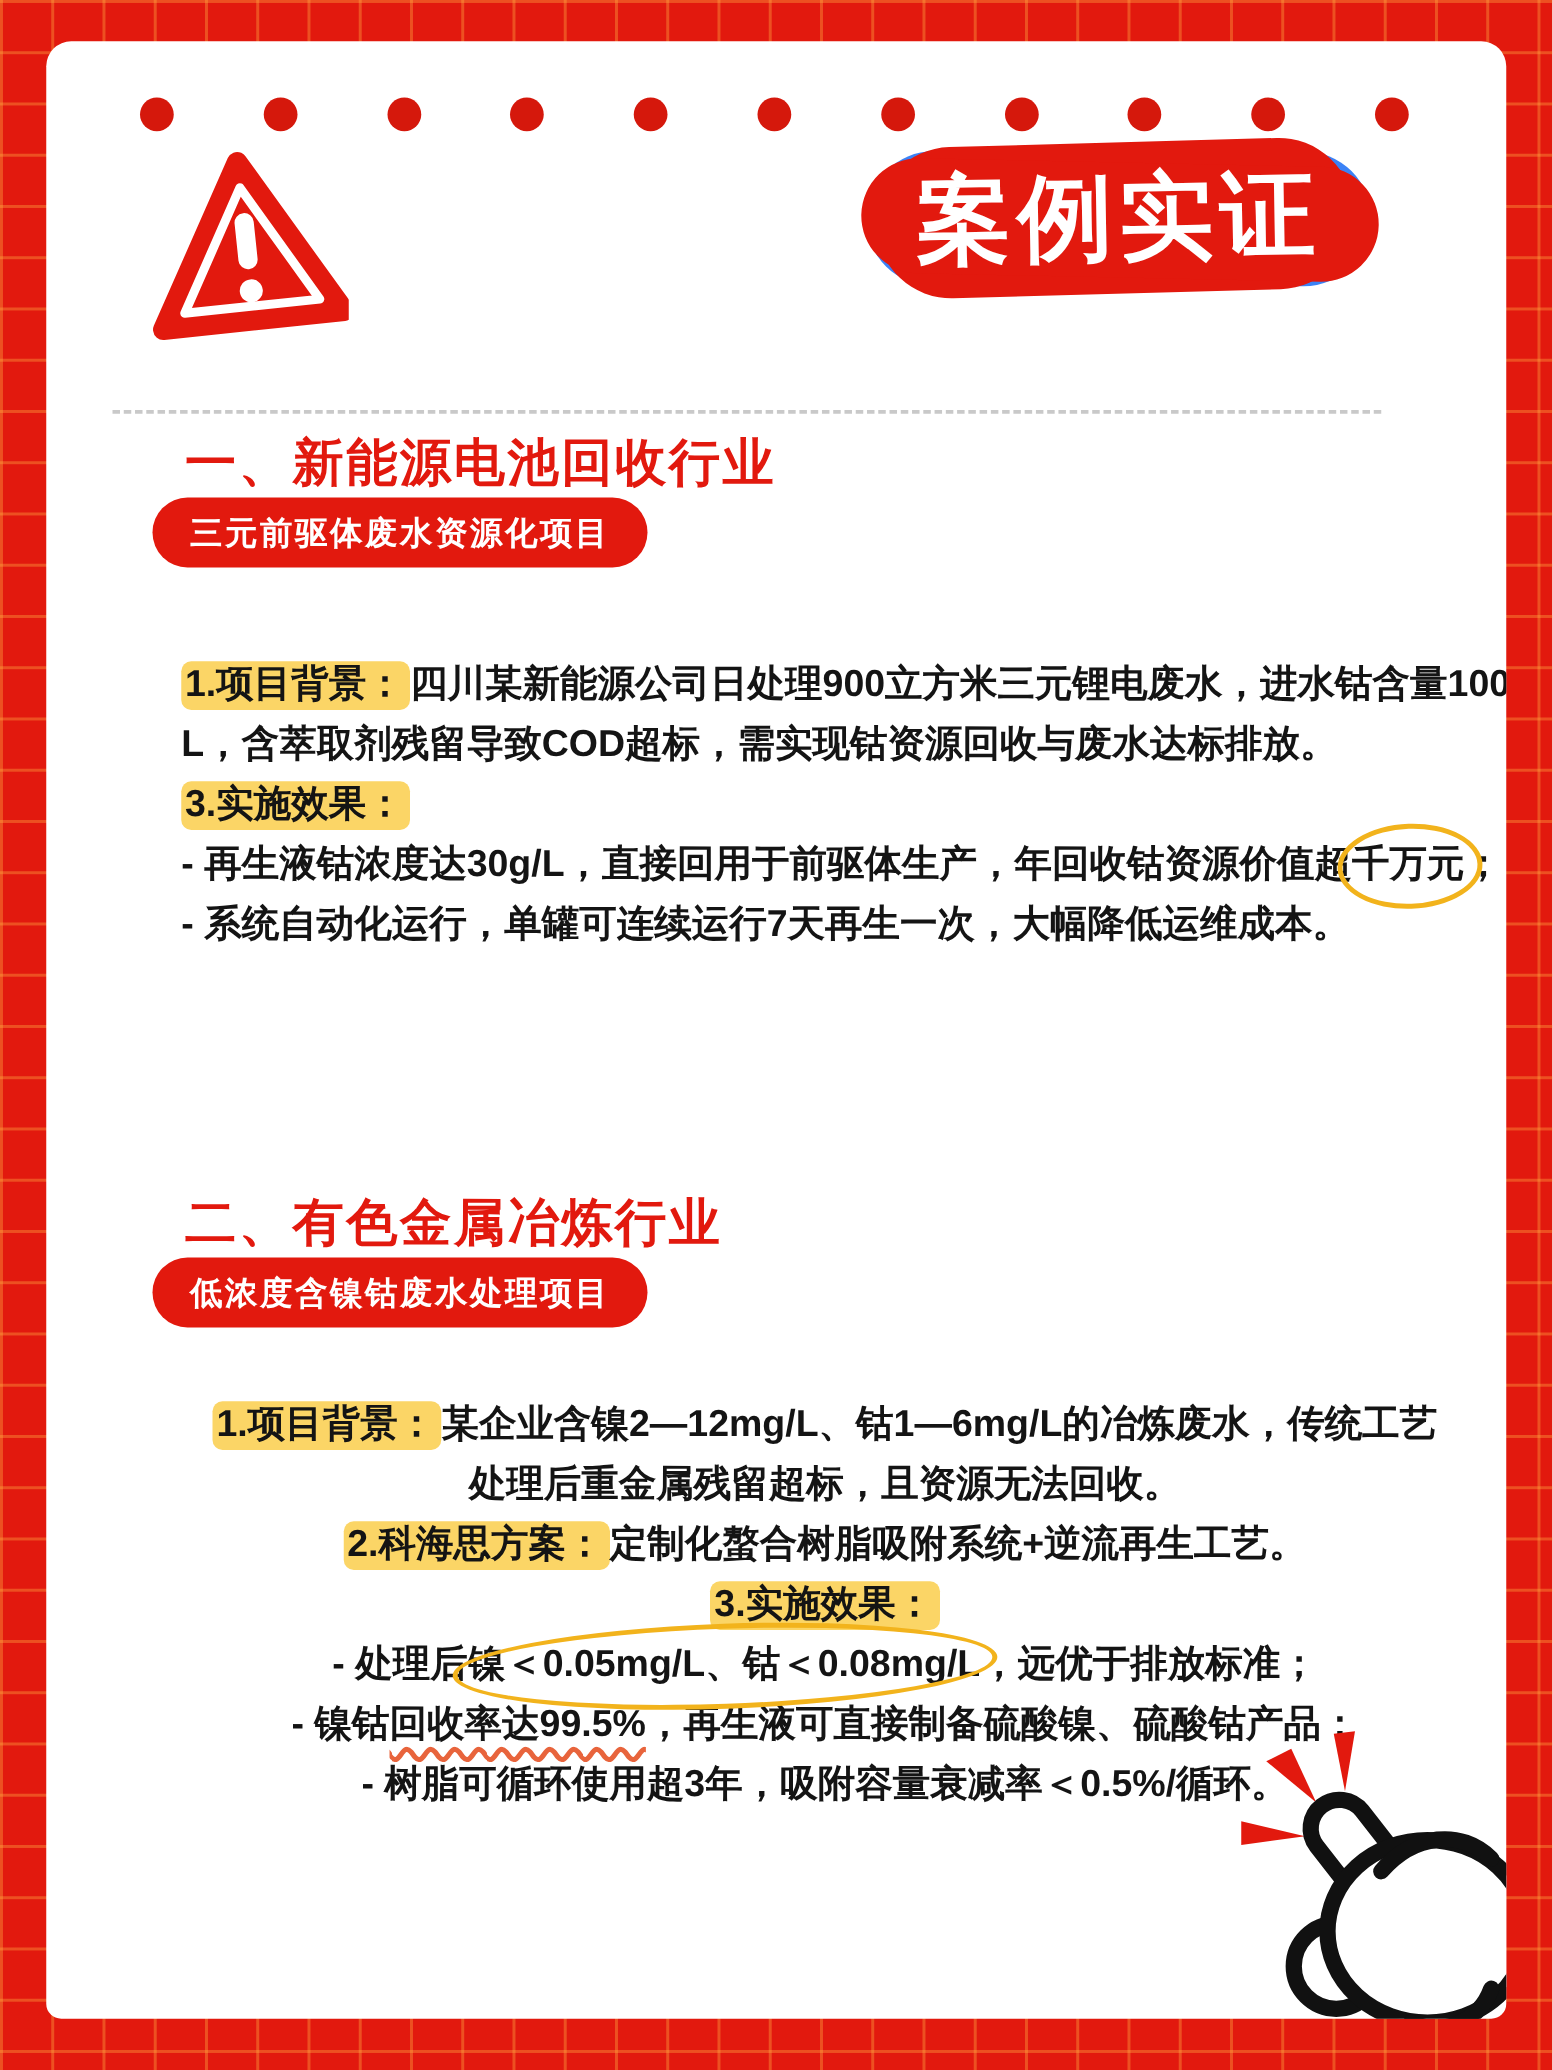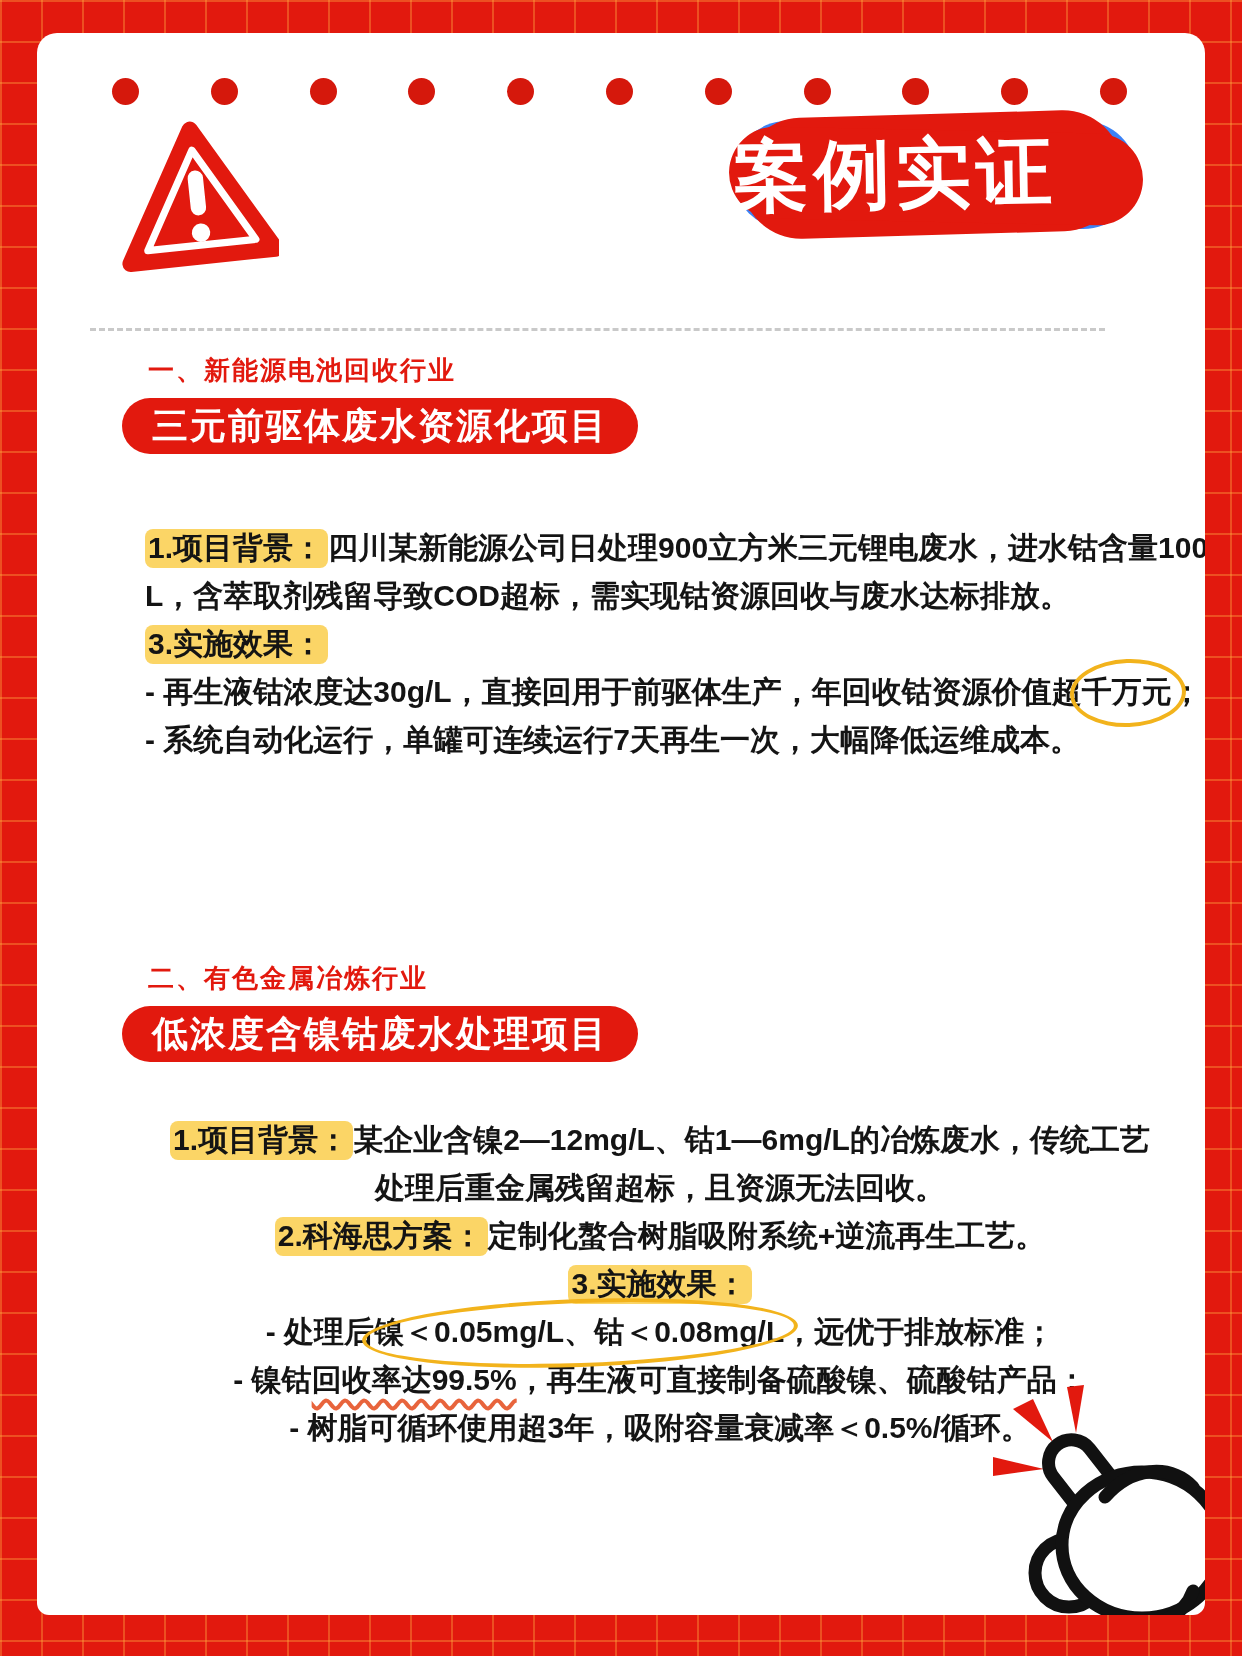--- a/index.html
+++ b/index.html
@@ -26,47 +26,47 @@
   
   .dots-row{
     position:absolute;left:75px;right:78px;top:45px;height:27px;
     display:flex;justify-content:space-between;align-items:center;
   }
   .dot{width:27px;height:27px;border-radius:50%;background:#D5180C;}
   
   .warning{position:absolute;left:78px;top:80px;width:164px;height:164px;}
   
   .title-blob{
-    position:absolute;left:696px;top:88px;width:404px;height:108px;
+    position:absolute;left:656px;top:88px;width:404px;height:108px;
     background:#3b82f6;border-radius:54px;
-    display:flex;align-items:center;justify-content:flex-start;
+    display:flex;align-items:center;justify-content:center;
   }
   .title-blob::before{
     content:"";position:absolute;left:8px;right:14px;top:-7px;bottom:-6px;
     background:#E2190E;border-radius:60px;transform:rotate(-1.6deg);z-index:0;
   }
   .title-blob::after{
     content:"";position:absolute;left:-4px;right:-6px;top:9px;bottom:7px;
     background:#E2190E;border-radius:60px;transform:rotate(1.2deg);z-index:0;
   }
   .title-blob .t{
     position:relative;z-index:1;color:#fff;font-size:76px;font-weight:bold;
     letter-spacing:5px;transform:rotate(-1deg);white-space:nowrap;
   }
   
   .divider{position:absolute;left:53px;top:295px;width:1015px;border-top:3px dashed #C9C9C9;}
   
   .sec-heading{
-    position:absolute;left:111px;color:#E2190E;font-size:26px;font-weight:bold;
+    position:absolute;left:111px;color:#E2190E;font-size:41px;font-weight:bold;
     letter-spacing:2px;white-space:nowrap;line-height:46px;
   }
   .sec-pill{
     position:absolute;left:85px;height:56px;line-height:56px;
     background:#E2190E;color:#fff;border-radius:30px;padding:0 30px;
-    font-size:36px;font-weight:bold;letter-spacing:2px;white-space:nowrap;
+    font-size:26px;font-weight:bold;letter-spacing:2px;white-space:nowrap;
     display:inline-block;
   }
   .sec-pill::after{
     content:"";position:absolute;left:10px;right:10px;top:-4px;bottom:-4px;
     background:#E2190E;border-radius:30px;z-index:-1;transform:rotate(-.6deg);
   }
   #s1-heading{top:314px;}
   #s1-pill{top:365px;}
   #s2-heading{top:922px;}
   #s2-pill{top:973px;}

